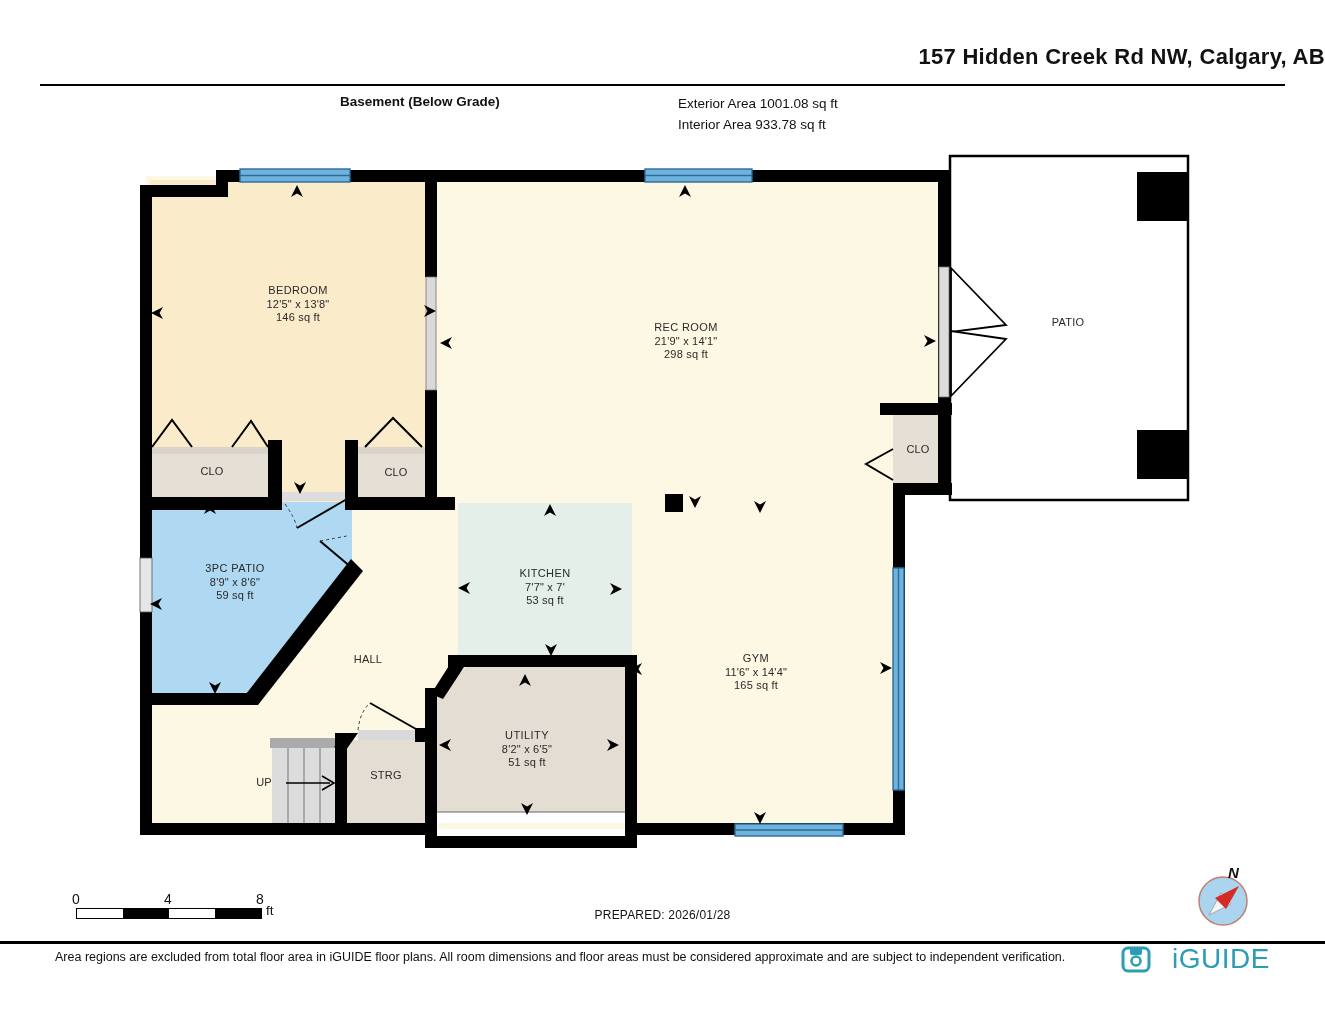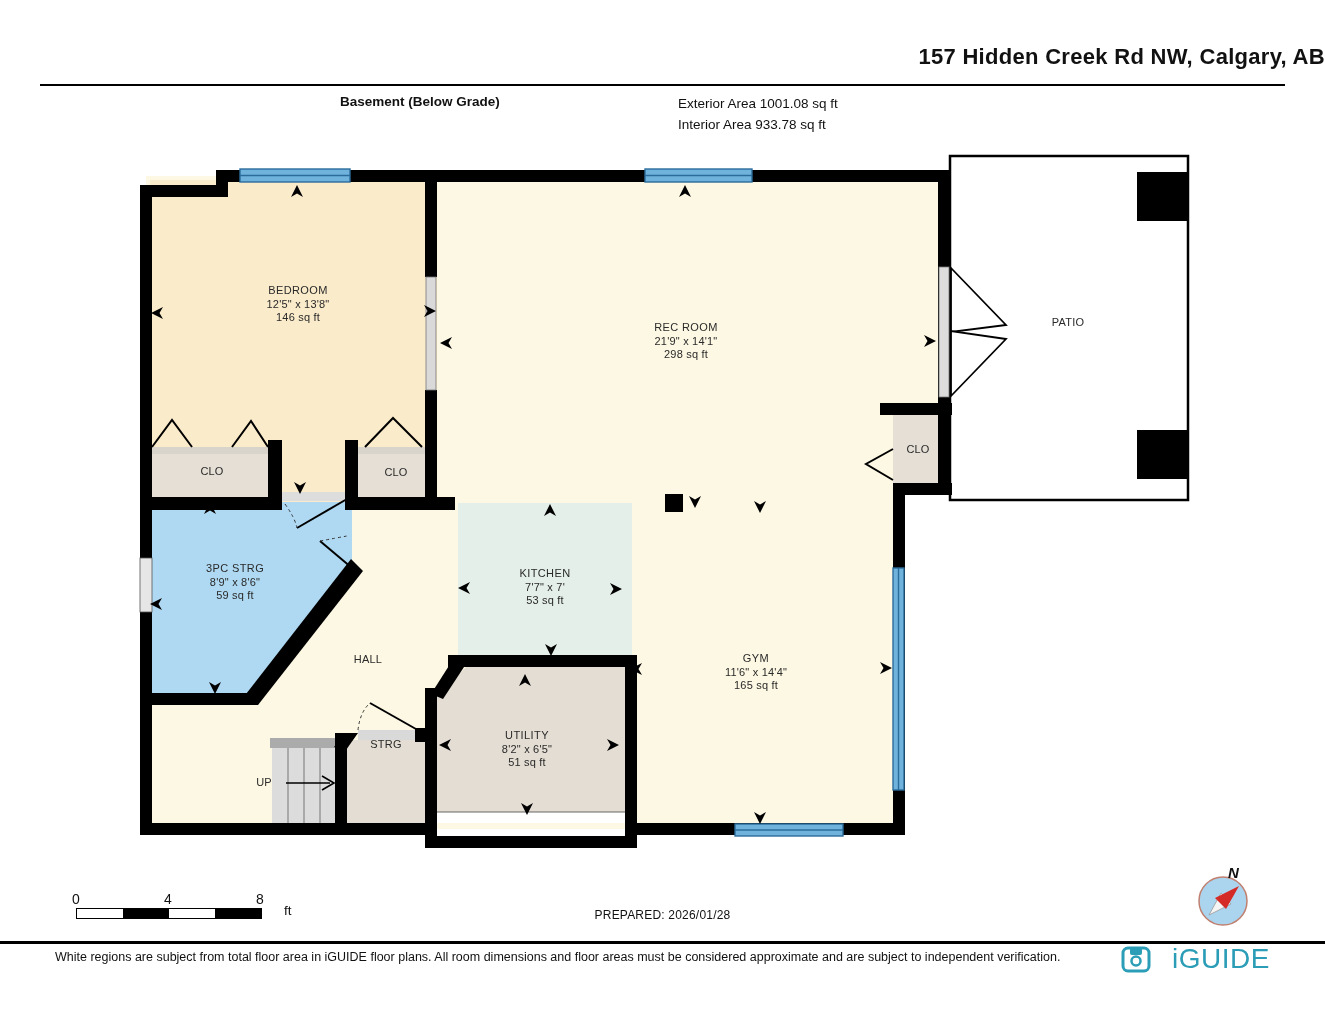--- a/index.html
+++ b/index.html
@@ -12,21 +12,21 @@
   #area-lines{top:94px;left:678px;font-size:13.5px;line-height:20.5px;}
   .rlabel{position:absolute;transform:translate(-50%,-50%);text-align:center;font-size:11px;
           line-height:13.5px;color:#2a2a2a;white-space:nowrap;letter-spacing:.2px;}
   .rlabel .nm{letter-spacing:.4px;margin-top:9px;}
   #svgplan{top:0;left:0;}
   
   #scalebar{left:76px;top:908px;width:184px;height:9px;border:1px solid #000;display:flex;}
   #scalebar div{height:100%;width:46px;}
   .sb-w{background:#fff;} .sb-b{background:#000;}
   .sb-num{position:absolute;top:891px;width:24px;text-align:center;font-size:14px;}
-  #sb-ft{position:absolute;left:266px;top:903px;font-size:13.5px;margin-left:18px;}
+  #sb-ft{position:absolute;left:266px;top:903px;font-size:13.5px;}
   #prepared{top:908px;left:0;width:100%;text-align:center;font-size:12px;letter-spacing:.2px;}
   
   #north-label{left:1228px;top:864px;font-size:15px;font-style:italic;font-weight:bold;}
   
   #footer-rule{top:941px;left:0;width:1325px;height:3px;background:#000;}
   #disclaimer{top:950px;left:55px;font-size:12.5px;color:#111;}
   #brand{top:943px;right:55px;display:flex;align-items:center;gap:21px;}
   #brand span{font-size:28px;color:#2B9DB7;letter-spacing:.5px;}
 </style>
 </head>
@@ -186,41 +186,41 @@
     <div class="nm">BEDROOM</div>
     <div>12'5" x 13'8"</div>
     <div>146 sq ft</div>
   </div>
   <div class="rlabel" style="left:686px;top:337px">
     <div class="nm">REC ROOM</div>
     <div>21'9" x 14'1"</div>
     <div>298 sq ft</div>
   </div>
   <div class="rlabel" style="left:235px;top:578px">
-    <div class="nm">3PC STRG</div>
+    <div class="nm">3PC PATIO</div>
     <div>8'9" x 8'6"</div>
     <div>59 sq ft</div>
   </div>
   <div class="rlabel" style="left:545px;top:583px">
     <div class="nm">KITCHEN</div>
     <div>7'7" x 7'</div>
     <div>53 sq ft</div>
   </div>
   <div class="rlabel" style="left:756px;top:668px">
     <div class="nm">GYM</div>
     <div>11'6" x 14'4"</div>
     <div>165 sq ft</div>
   </div>
   <div class="rlabel" style="left:527px;top:745px">
     <div class="nm">UTILITY</div>
     <div>8'2" x 6'5"</div>
     <div>51 sq ft</div>
   </div>
   <div class="rlabel" style="left:368px;top:660px">HALL</div>
-  <div class="rlabel" style="left:386px;top:745px">STRG</div>
+  <div class="rlabel" style="left:386px;top:776px">STRG</div>
   <div class="rlabel" style="left:264px;top:783px">UP</div>
   <div class="rlabel" style="left:1068px;top:323px">PATIO</div>
   <div class="rlabel" style="left:212px;top:472px">CLO</div>
   <div class="rlabel" style="left:396px;top:473px">CLO</div>
   <div class="rlabel" style="left:918px;top:450px">CLO</div>
 
   <div class="sb-num abs" style="left:64px">0</div>
   <div class="sb-num abs" style="left:156px">4</div>
   <div class="sb-num abs" style="left:248px">8</div>
   <div id="scalebar" class="abs">
@@ -229,21 +229,21 @@
       <div class="sb-w"></div>
       <div class="sb-b"></div>
   </div>
   <div id="sb-ft">ft</div>
 
   <div class="abs" id="prepared">PREPARED: 2026/01/28</div>
 
   <div class="abs" id="north-label">N</div>
 
   <div class="abs" id="footer-rule"></div>
-  <div class="abs" id="disclaimer">White regions are subject from total floor area in iGUIDE floor plans. All room dimensions and floor areas must be considered approximate and are subject to independent verification.</div>
+  <div class="abs" id="disclaimer">Area regions are excluded from total floor area in iGUIDE floor plans. All room dimensions and floor areas must be considered approximate and are subject to independent verification.</div>
   <div class="abs" id="brand">
     <svg width="30" height="30" viewBox="0 0 30 30">
       <rect x="2" y="4" width="26" height="23" rx="5" fill="none" stroke="#2B9DB7" stroke-width="3"></rect>
       <rect x="9" y="4" width="12" height="7" rx="2" fill="#2B9DB7"></rect>
       <circle cx="15" cy="17" r="4.5" fill="none" stroke="#2B9DB7" stroke-width="2.5"></circle>
     </svg>
     <span>iGUIDE</span>
   </div>
 
 </div>

